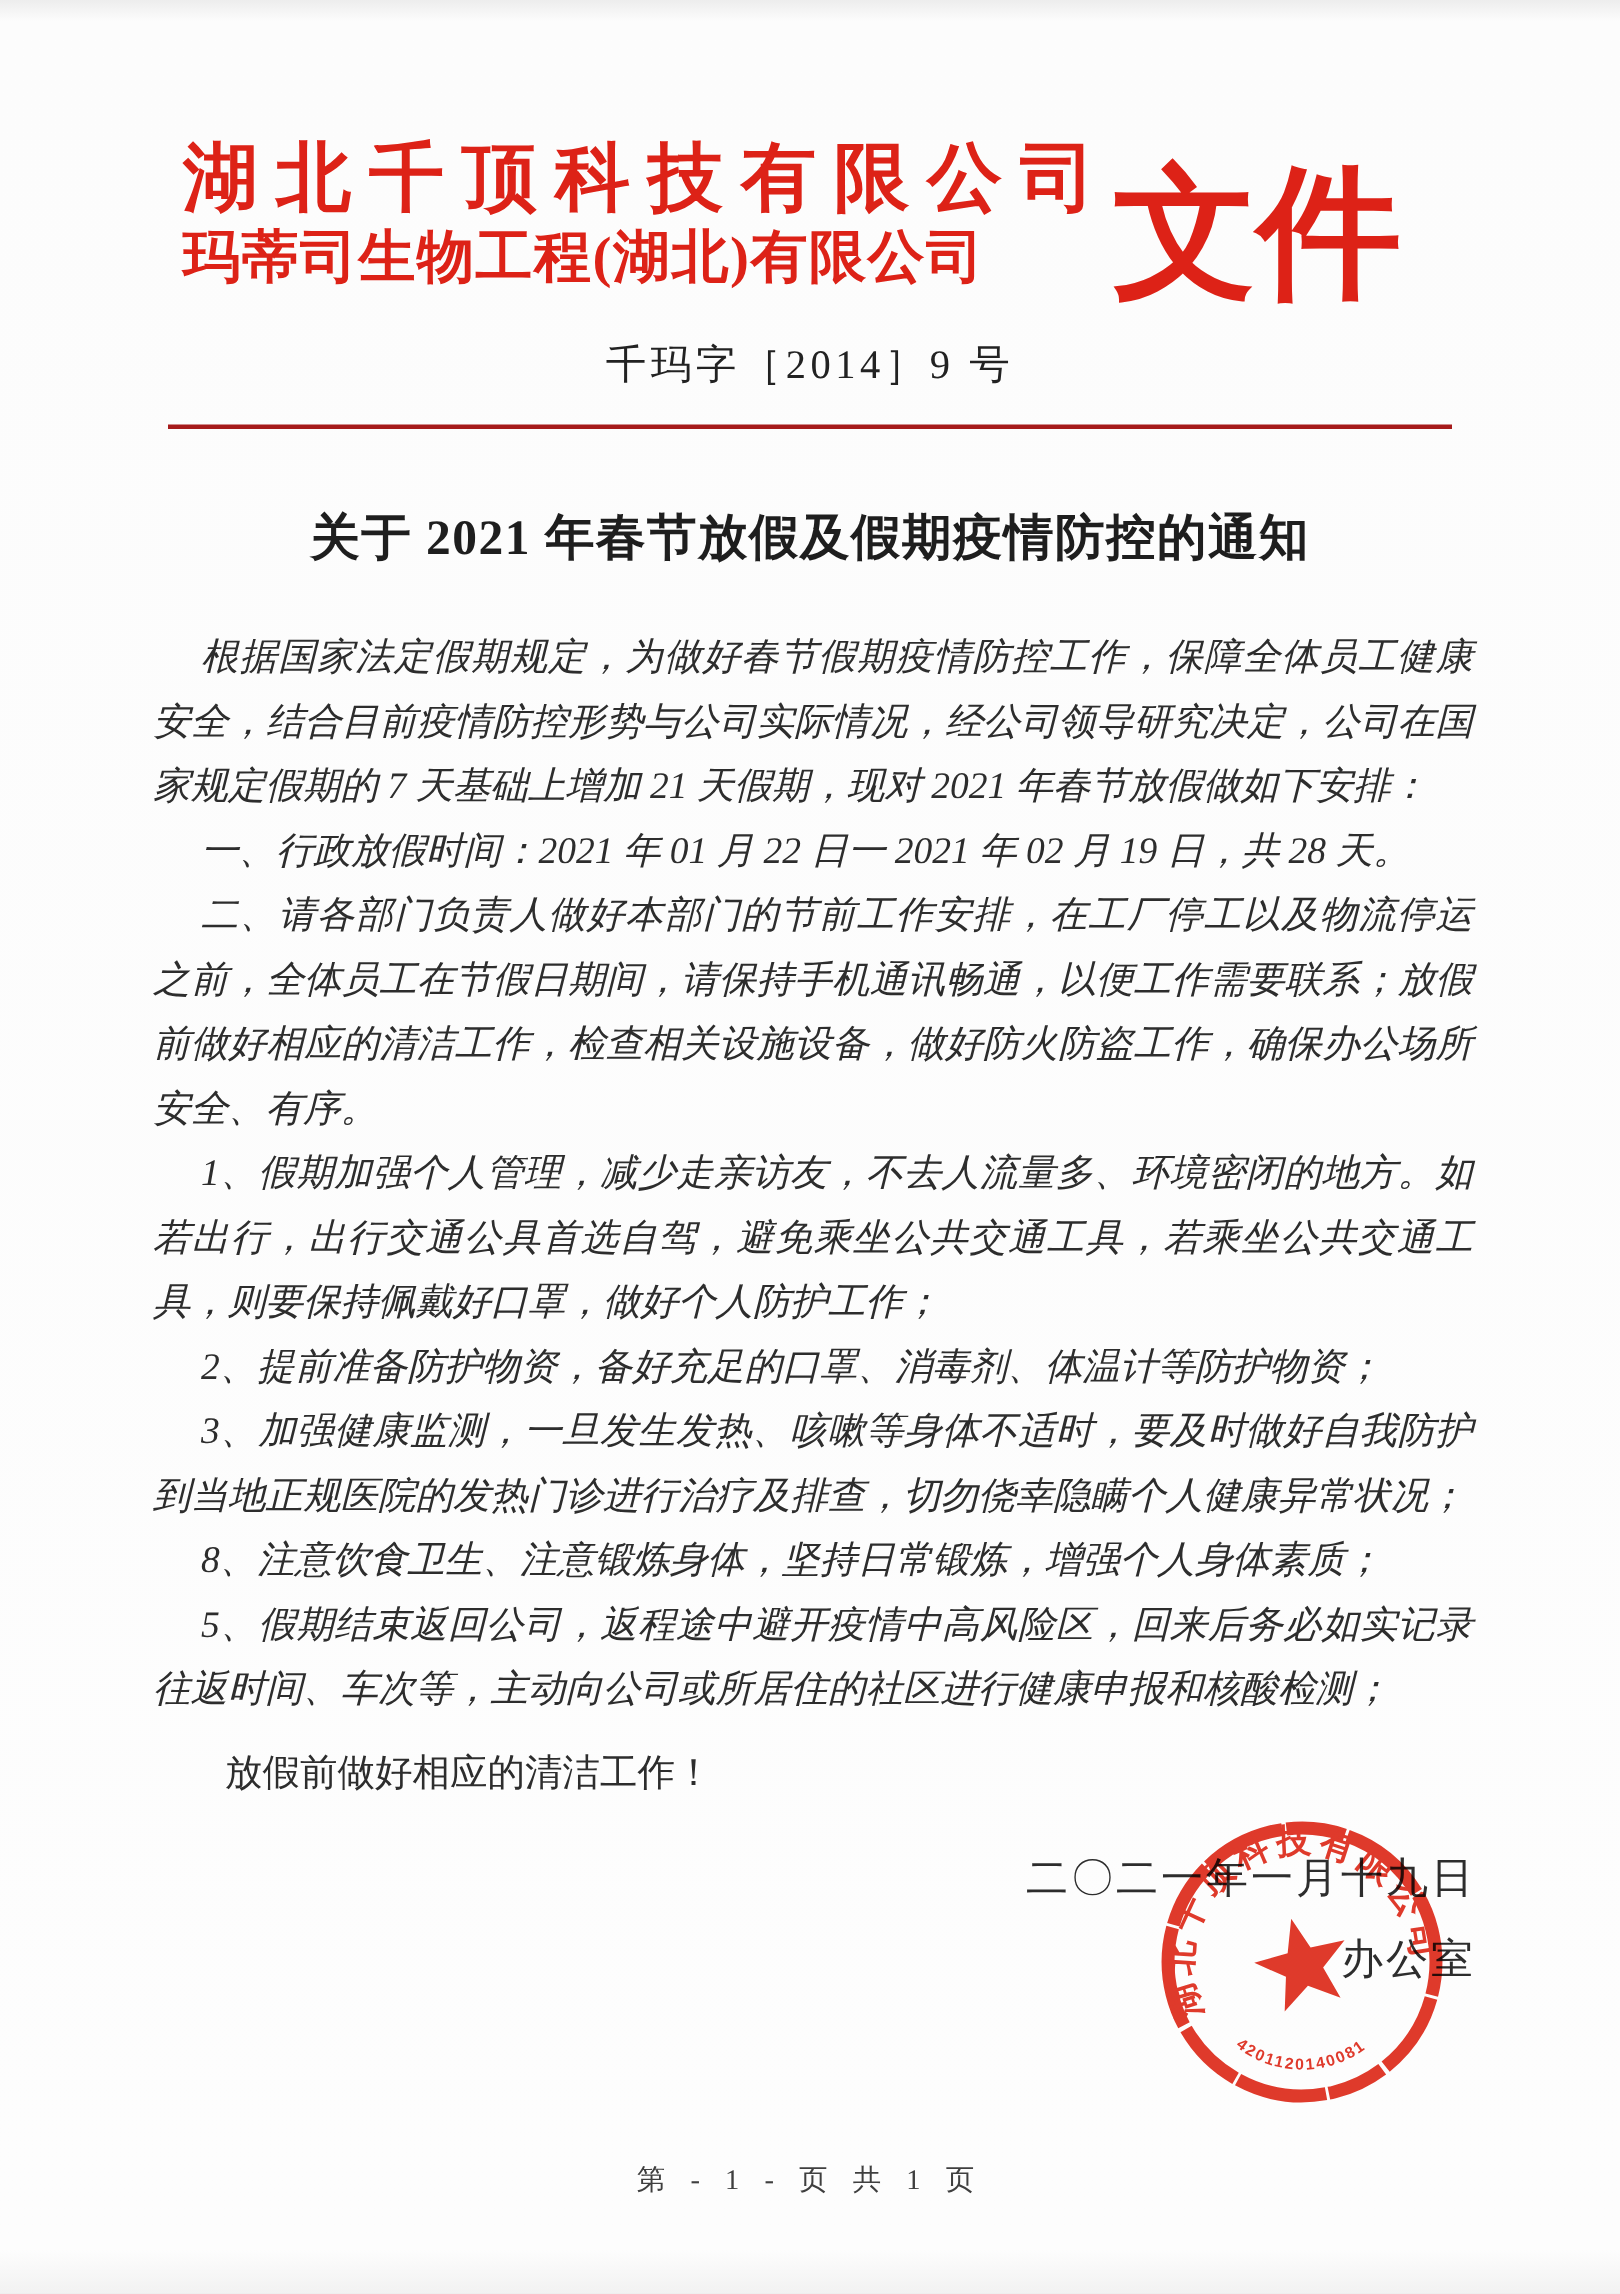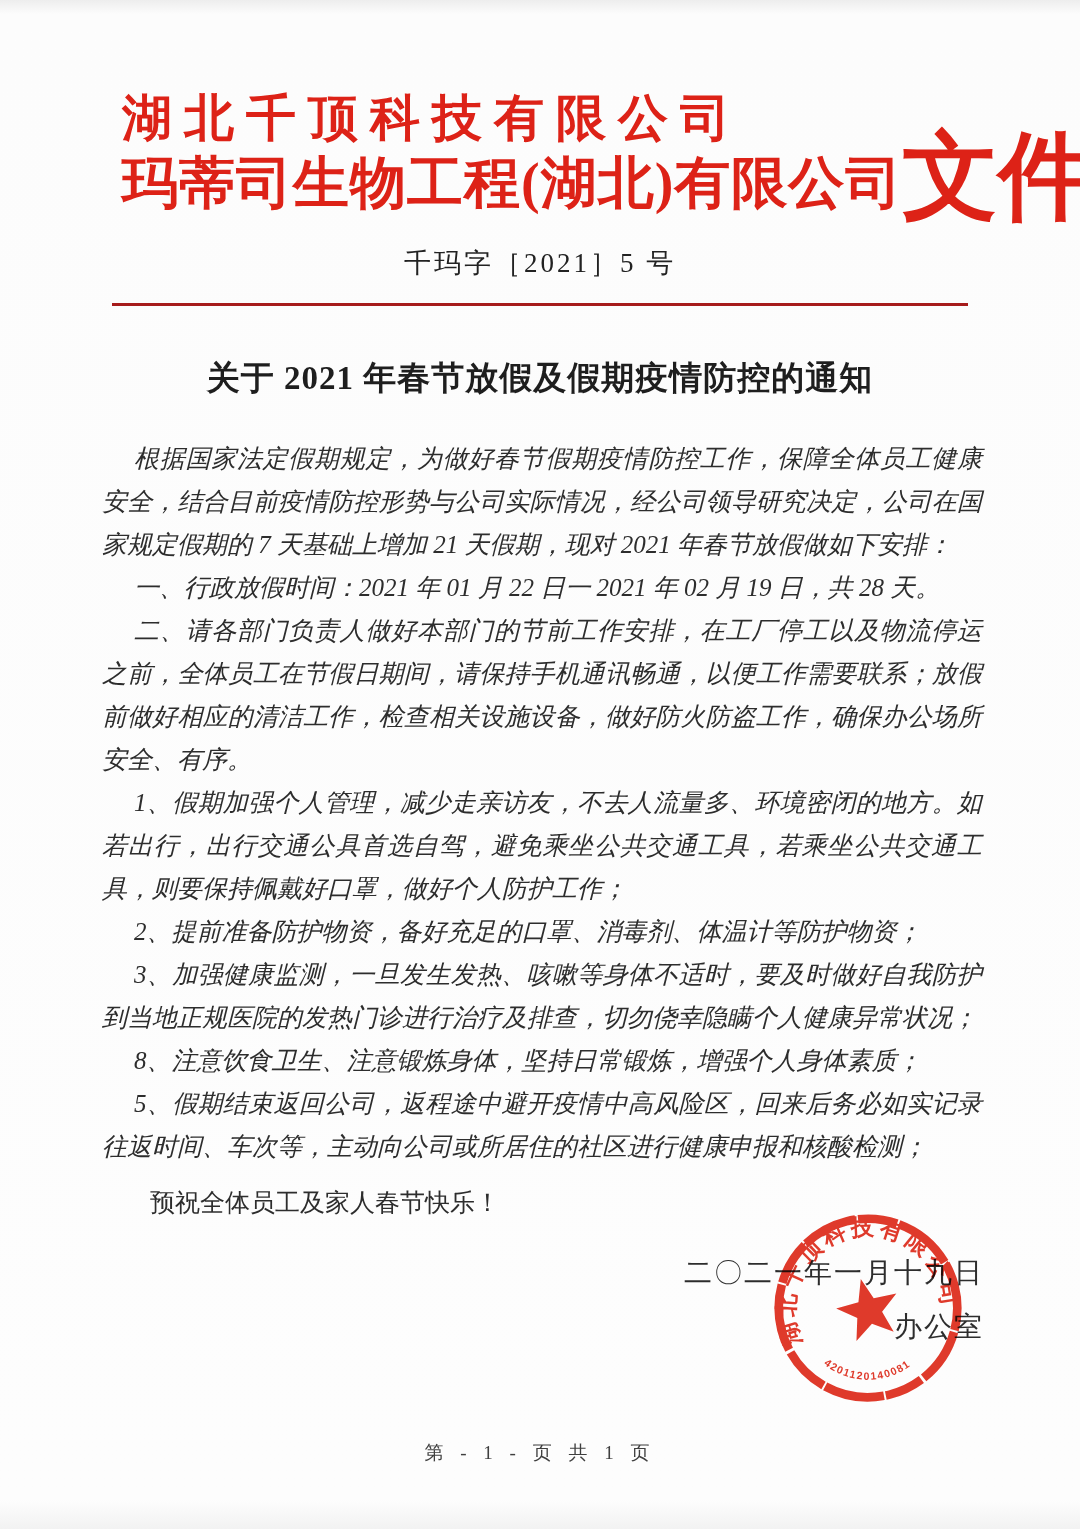--- a/index.html
+++ b/index.html
@@ -19,21 +19,21 @@
   .header-row{
     display:flex;align-items:flex-end;
     margin:86px 110px 0 122px;
   }
   .co-block{flex:0 0 auto;}
   .co1{
     color:#dd2217;font-weight:bold;font-size:50px;
     letter-spacing:12px;white-space:nowrap;line-height:1.3;
   }
   .co2{
-    color:#dd2217;font-weight:bold;font-size:56px;
+    color:#dd2217;font-weight:bold;font-size:38px;
     letter-spacing:1px;white-space:nowrap;line-height:1.15;
   }
   .doc-type{
     color:#dd2217;font-weight:bold;font-size:96px;
     line-height:.92;margin-left:0;white-space:nowrap;
     transform:translateY(6px);
   }
   .doc-number{
     text-align:center;margin-top:30px;
     font-size:27px;letter-spacing:3px;color:#222;
@@ -84,36 +84,36 @@
 <div class="page">
 
   <div class="header-row">
     <div class="co-block">
       <div class="co1">湖北千顶科技有限公司</div>
       <div class="co2">玛蒂司生物工程(湖北)有限公司</div>
     </div>
     <div class="doc-type">文件</div>
   </div>
 
-  <div class="doc-number">千玛字［2021］5 号</div>
+  <div class="doc-number">千玛字［2014］9 号</div>
 
   <hr class="red-rule">
 
   <h1 class="title">关于 2021 年春节放假及假期疫情防控的通知</h1>
 
   <div class="body-text">
     <p class="para indent-1">根据国家法定假期规定，为做好春节假期疫情防控工作，保障全体员工健康安全，结合目前疫情防控形势与公司实际情况，经公司领导研究决定，公司在国家规定假期的 7 天基础上增加 21 天假期，现对 2021 年春节放假做如下安排：</p>
     <p class="para indent-1">一、行政放假时间：2021 年 01 月 22 日一 2021 年 02 月 19 日，共 28 天。</p>
     <p class="para indent-1">二、请各部门负责人做好本部门的节前工作安排，在工厂停工以及物流停运之前，全体员工在节假日期间，请保持手机通讯畅通，以便工作需要联系；放假前做好相应的清洁工作，检查相关设施设备，做好防火防盗工作，确保办公场所安全、有序。</p>
     <p class="para indent-1">1、假期加强个人管理，减少走亲访友，不去人流量多、环境密闭的地方。如若出行，出行交通公具首选自驾，避免乘坐公共交通工具，若乘坐公共交通工具，则要保持佩戴好口罩，做好个人防护工作；</p>
     <p class="para indent-1">2、提前准备防护物资，备好充足的口罩、消毒剂、体温计等防护物资；</p>
     <p class="para indent-1">3、加强健康监测，一旦发生发热、咳嗽等身体不适时，要及时做好自我防护到当地正规医院的发热门诊进行治疗及排查，切勿侥幸隐瞒个人健康异常状况；</p>
     <p class="para indent-1">8、注意饮食卫生、注意锻炼身体，坚持日常锻炼，增强个人身体素质；</p>
     <p class="para indent-1">5、假期结束返回公司，返程途中避开疫情中高风险区，回来后务必如实记录往返时间、车次等，主动向公司或所居住的社区进行健康申报和核酸检测；</p>
-    <p class="para closing">预祝全体员工及家人春节快乐！</p>
+    <p class="para closing">放假前做好相应的清洁工作！</p>
   </div>
 
   <div class="sign-block">
     <div>二〇二一年一月十九日</div>
     <div>办公室</div>
   </div>
 
   <div class="stamp">
     <svg viewBox="0 0 200 200" xmlns="http://www.w3.org/2000/svg">
       <circle cx="100" cy="100" r="93" fill="none" stroke="#df2b1b" stroke-width="9" stroke-dasharray="46 2 58 3 41 2 63 2 49 3 70 2"></circle>

